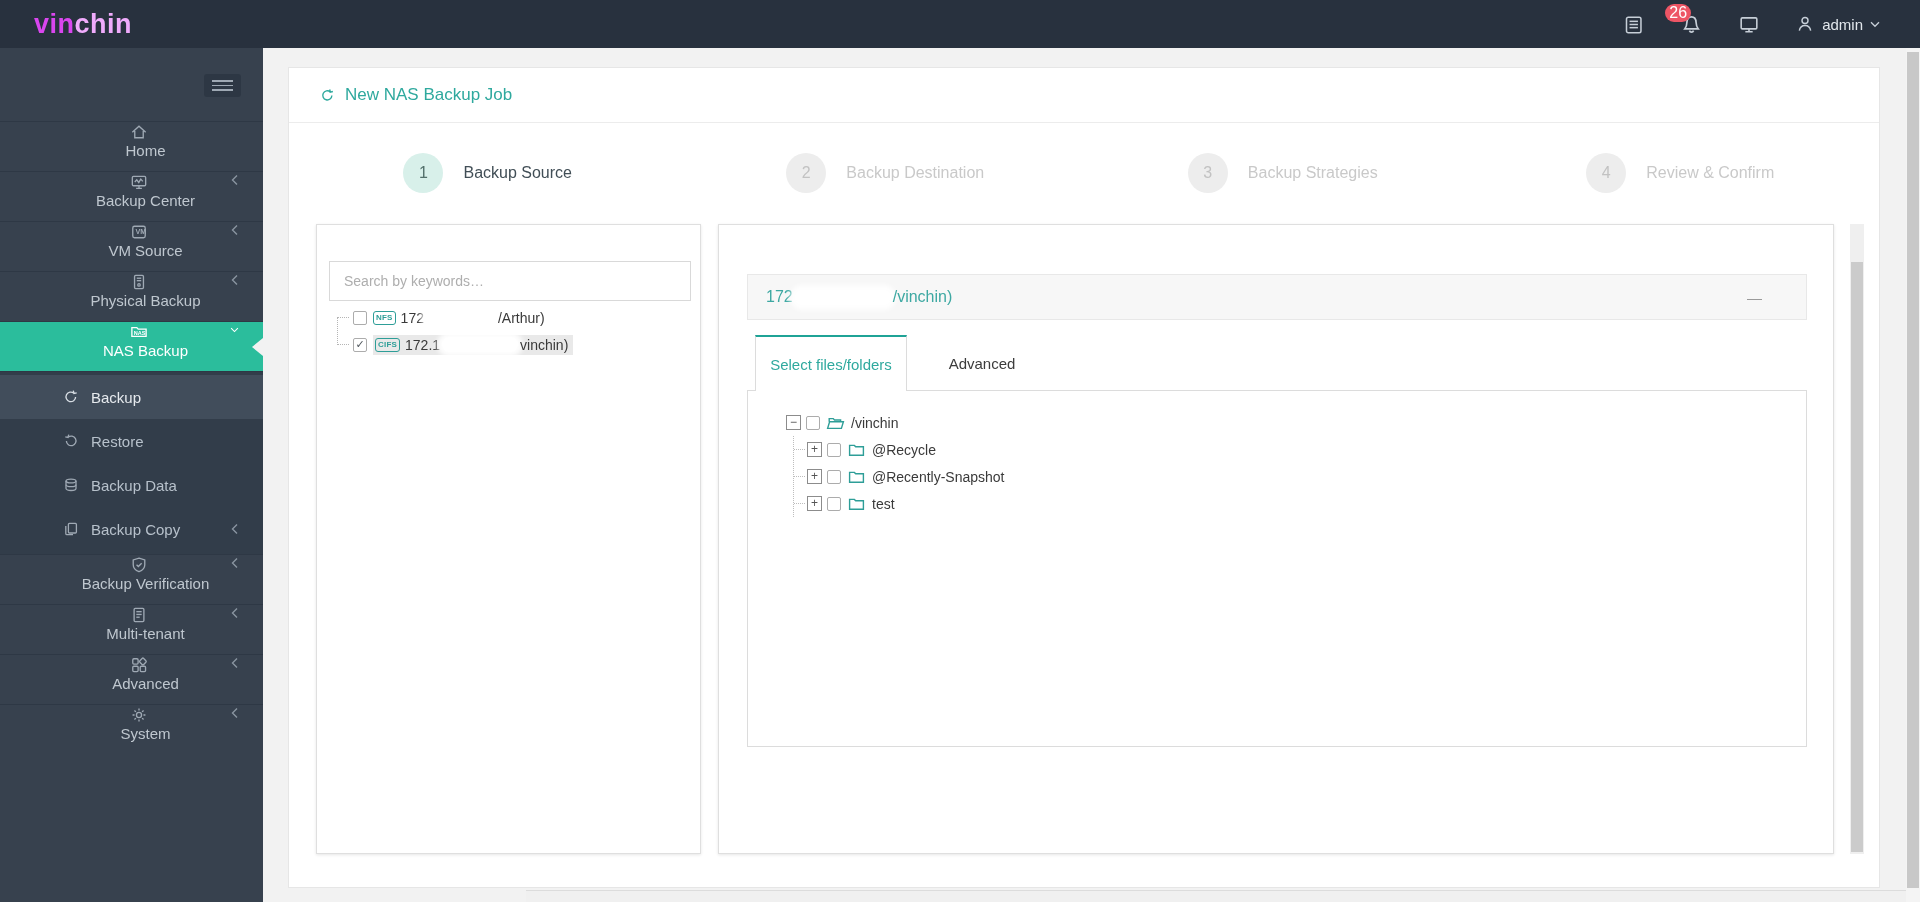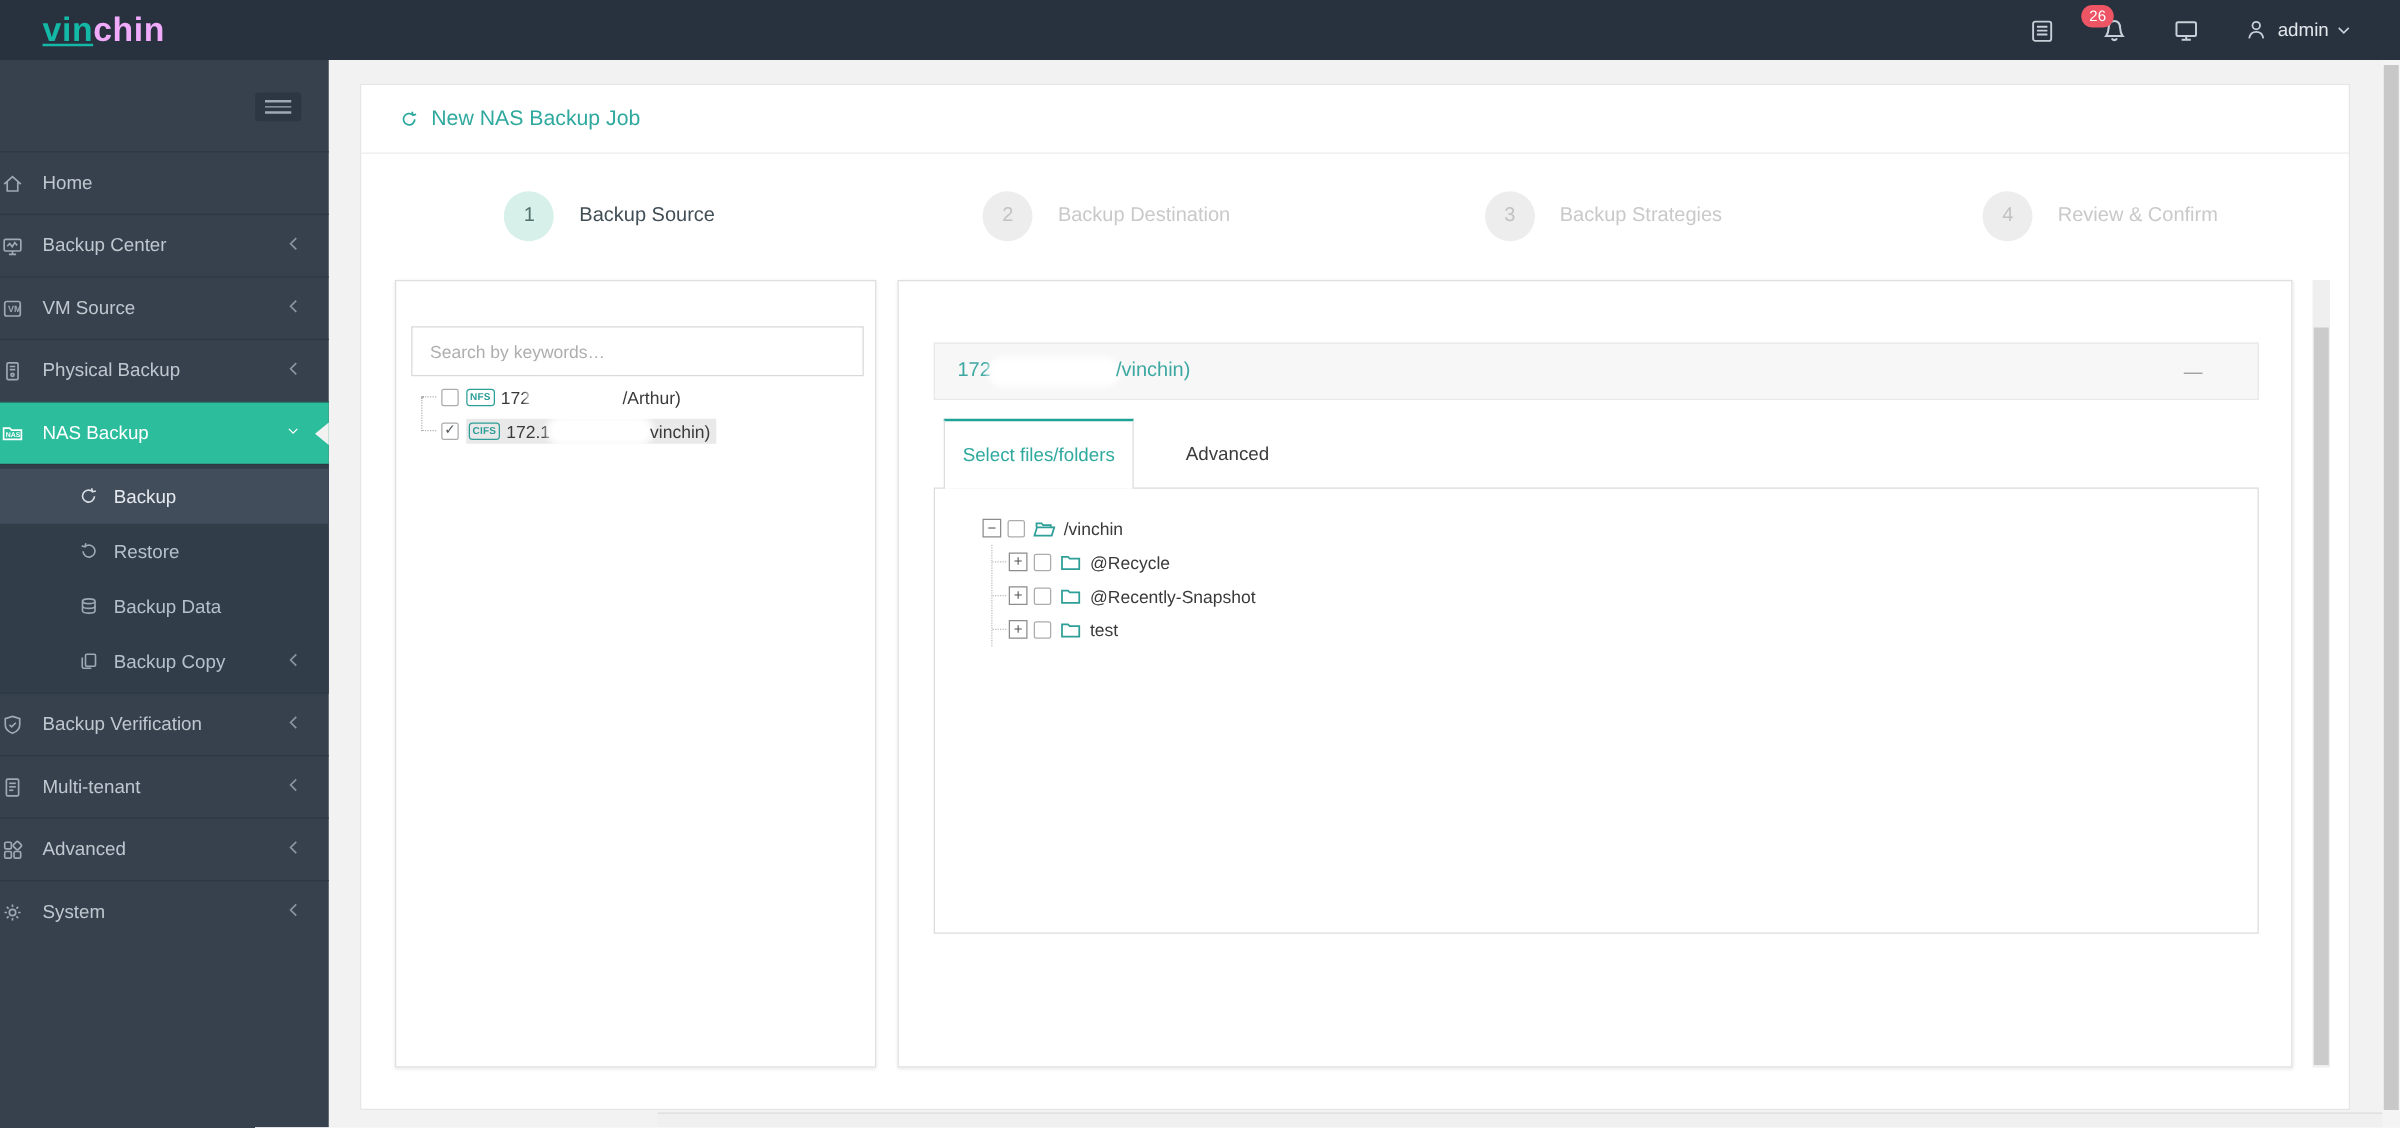--- a/index.html
+++ b/index.html
@@ -3,34 +3,34 @@
 <meta charset="utf-8">
 <style>
   * { margin:0; padding:0; box-sizing:border-box; }
   html,body { width:1920px; height:902px; }
   body { font-family:"Liberation Sans","DejaVu Sans",sans-serif; background:#F2F2F2; }
   #app { position:relative; width:1920px; height:902px; overflow:hidden; background:#F2F2F2; }
 
   
   .topbar { position:absolute; left:0; top:0; width:1920px; height:48px; background:#28313E; z-index:30; display:flex; align-items:center; }
   .logo { margin-left:34px; font-size:27px; font-weight:bold; letter-spacing:.5px; line-height:48px; }
-  .logo .a { color:#14b8a6;text-decoration:underline; } .logo .b { color:#f0abfc; }
+  .logo .a { color:#d946ef; } .logo .b { color:#f0abfc; }
   .tb-right { position:absolute; right:40px; top:0; height:48px; display:flex; align-items:center; gap:34px; }
   .tb-ic { position:relative; display:inline-flex; width:24px; height:24px; align-items:center; justify-content:center; }
   .tb-ic svg { stroke:#C7CFD8; fill:none; stroke-width:1.3; }
-  .badge { position:absolute; top:-8px; left:-14px; min-width:26px; height:18px; background:#ED5565; color:#fff; font-size:12px; line-height:18px; text-align:center; border-radius:9px; padding:0 4px; }
+  .badge { position:absolute; top:-8px; left:-14px; min-width:26px; height:18px; background:#ED5565; color:#fff; font-size:16px; line-height:18px; text-align:center; border-radius:9px; padding:0 4px; }
   .tb-user { display:flex; align-items:center; gap:7px; color:#E2E7EC; font-size:15px; }
   .tb-user svg { stroke:#C7CFD8; fill:none; stroke-width:1.3; }
 
   
   .sidebar { position:absolute; left:0; top:48px; width:263px; height:854px; background:#37414E; z-index:20; }
   .burger { position:absolute; right:22px; top:26px; width:37px; height:23px; background:#2D3744; border-radius:3px; display:flex; flex-direction:column; justify-content:center; gap:3px; padding:0 8px; cursor:pointer; }
   .burger i { display:block; height:1.5px; background:#9FA9B4; }
   .nav { position:absolute; top:73px; left:0; width:263px; }
-  .nav-item { position:relative; height:50px; display:flex; align-items:center; border-top:1px solid #2E3845; color:#BFC7CF; font-size:15px; cursor:pointer; }
+  .nav-item { position:relative; height:50px; display:flex; align-items:center; padding-left:28px; border-top:1px solid #2E3845; color:#BFC7CF; font-size:15px; cursor:pointer;flex-direction:column; }
   .nav-item .ico { width:20px; height:20px; margin-right:14px; display:inline-flex; }
   .nav-item svg { stroke:#9FA9B4; fill:none; stroke-width:1.2; width:20px; height:20px; }
   .nav-item .chev { position:absolute; right:24px; }
   .nav-item .chev svg { width:9px; height:12px; stroke:#8A95A1; stroke-width:1.4; }
   .nav-item.active { background:#2BBD9C; color:#FFFFFF; }
   .nav-item.active svg { stroke:#FFFFFF; }
   .nav-item.active .vmtxt, .nav-item.active .nastxt { fill:#FFFFFF; }
   .arrow-notch { position:absolute; right:0; top:50%; margin-top:-9px; width:0; height:0; border-top:9px solid transparent; border-bottom:9px solid transparent; border-right:11px solid #F2F2F2; }
   .subnav { background:#323D4A; border-top:1px solid #2E3845; padding:3px 0; }
   .sub-item { position:relative; height:44px; display:flex; align-items:center; padding-left:62px; color:#B7C1CB; font-size:15px; cursor:pointer;text-align:center; }

